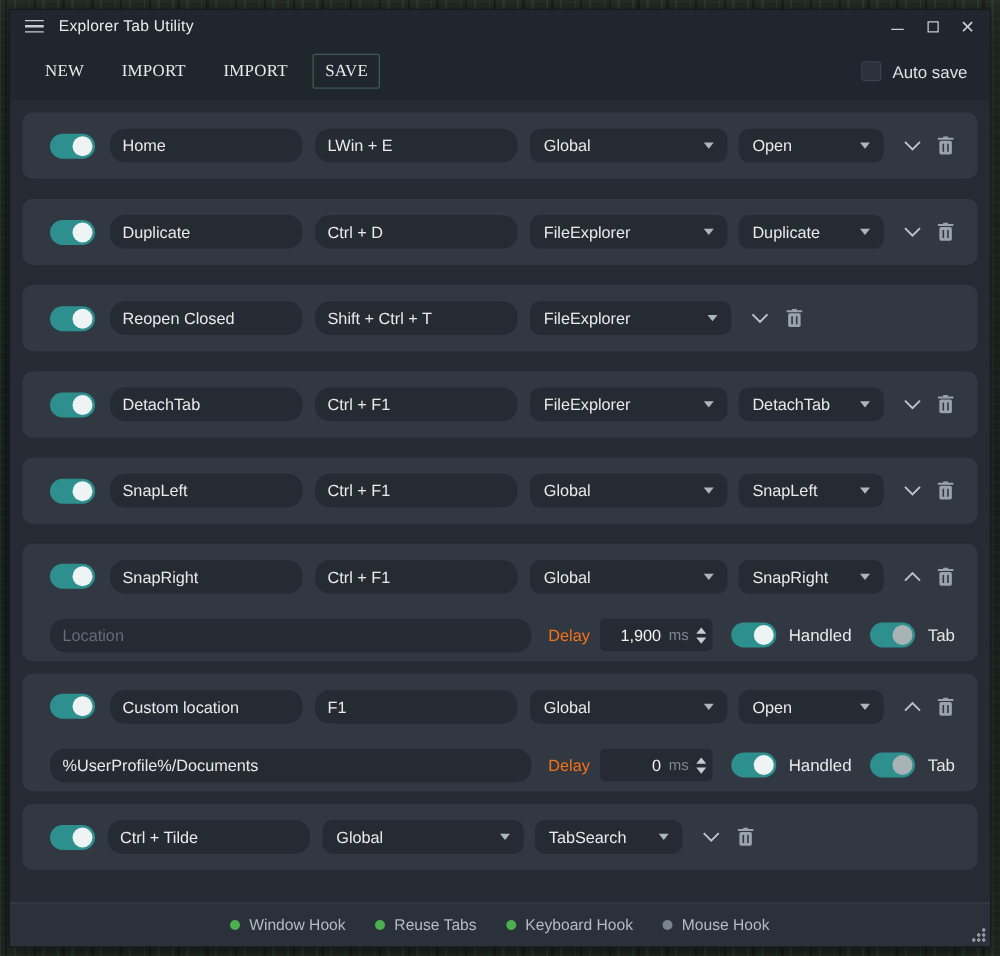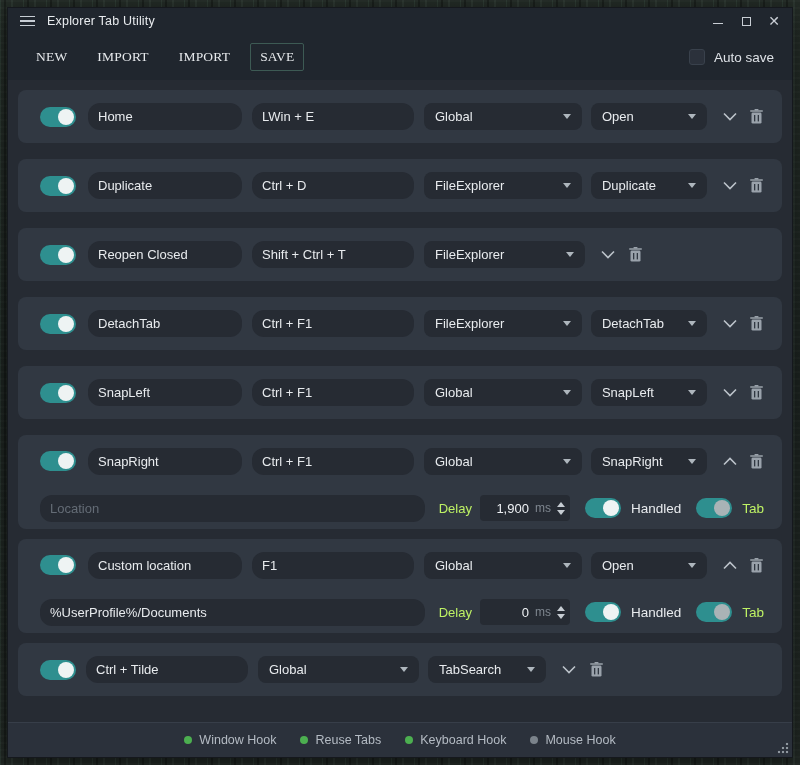--- a/index.html
+++ b/index.html
@@ -82,33 +82,33 @@
     border-left: 4.5px solid transparent; border-right: 4.5px solid transparent;
     border-top: 5px solid #aeb6bd;
   }
   .iconbtn { background: none; border: none; padding: 0; cursor: pointer; display: flex; align-items: center; justify-content: center; }
   .btn-chev { margin-left: 14px; width: 18px; height: 18px; }
   .btn-chev svg { stroke: #bcc3ca; }
   .card.expanded .btn-chev svg { transform: rotate(180deg); }
   .btn-trash { margin-left: 10px; width: 16px; height: 18px; }
   
   .f-location { flex: 1 1 auto; margin-right: 14px; }
-  .delay-label { color: #bef264; font-size: 13px; margin-right: 8px; flex: 0 0 auto; }
+  .delay-label { color: #f97316; font-size: 13px; margin-right: 8px; flex: 0 0 auto; }
   .numbox {
     width: 90px; height: 26px; background: #262b33; border-radius: 4px;
     display: flex; align-items: center; justify-content: flex-end; padding: 0 4px 0 6px; flex: 0 0 auto;
   }
   .num-val { color: #eef1f4; font-size: 13px; }
   .num-unit { color: #7e868f; font-size: 12px; margin: 0 5px 0 6px; }
   .spinner { display: flex; flex-direction: column; gap: 3px; cursor: pointer; padding: 2px 1px; }
   .spin-up { width: 0; height: 0; border-left: 4px solid transparent; border-right: 4px solid transparent; border-bottom: 5px solid #c6ccd2; }
   .spin-down { width: 0; height: 0; border-left: 4px solid transparent; border-right: 4px solid transparent; border-top: 5px solid #c6ccd2; }
   .line2 .toggle { margin-left: 15px; }
   .tog-label { color: #e8ebee; font-size: 13.5px; margin-left: 10px; flex: 0 0 auto; }
-  .tog-label.dim { color: #bef264; }
+  .tog-label.dim { color: #e5e5e5; }
   
   .statusbar {
     height: 35px; background: #2b313b; border-top: 1px solid #373e49;
     display: flex; align-items: center; justify-content: center; gap: 24px; flex: 0 0 auto;
     position: relative;
   }
   .status-item { display: flex; align-items: center; gap: 7px; }
   .status-dot { width: 8px; height: 8px; border-radius: 50%; }
   .status-label { color: #b4bbc3; font-size: 12.5px; }
   .resize-grip {

